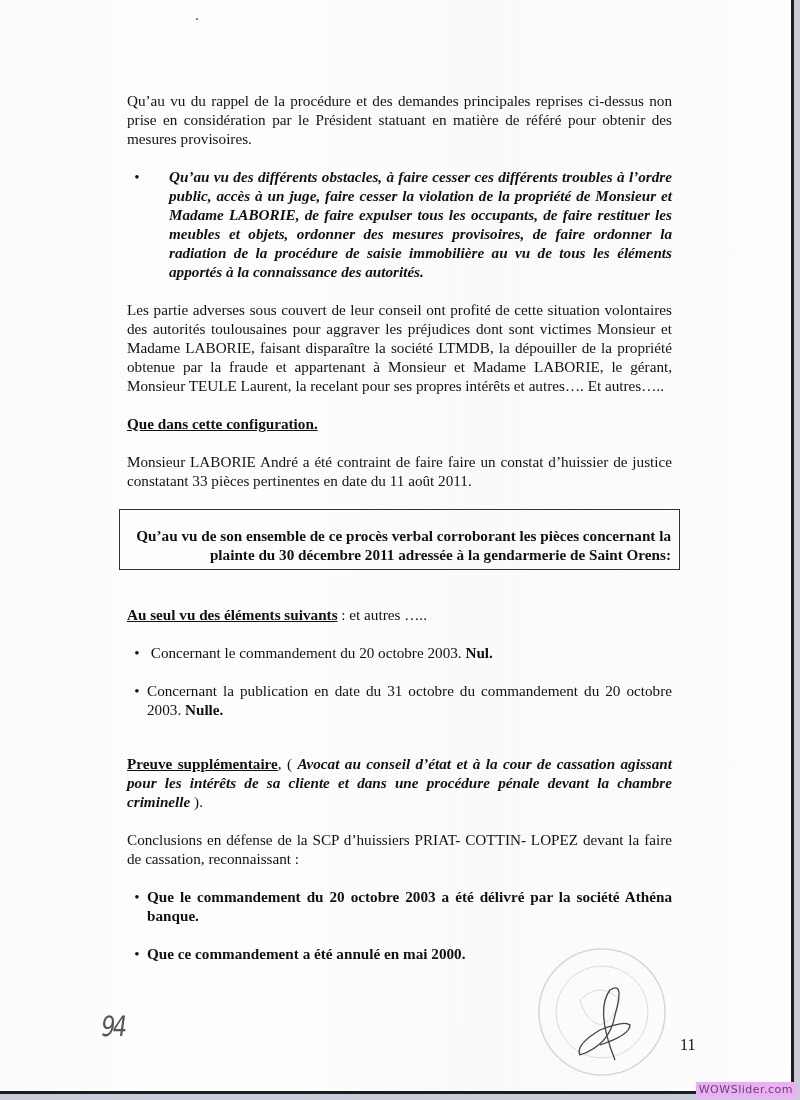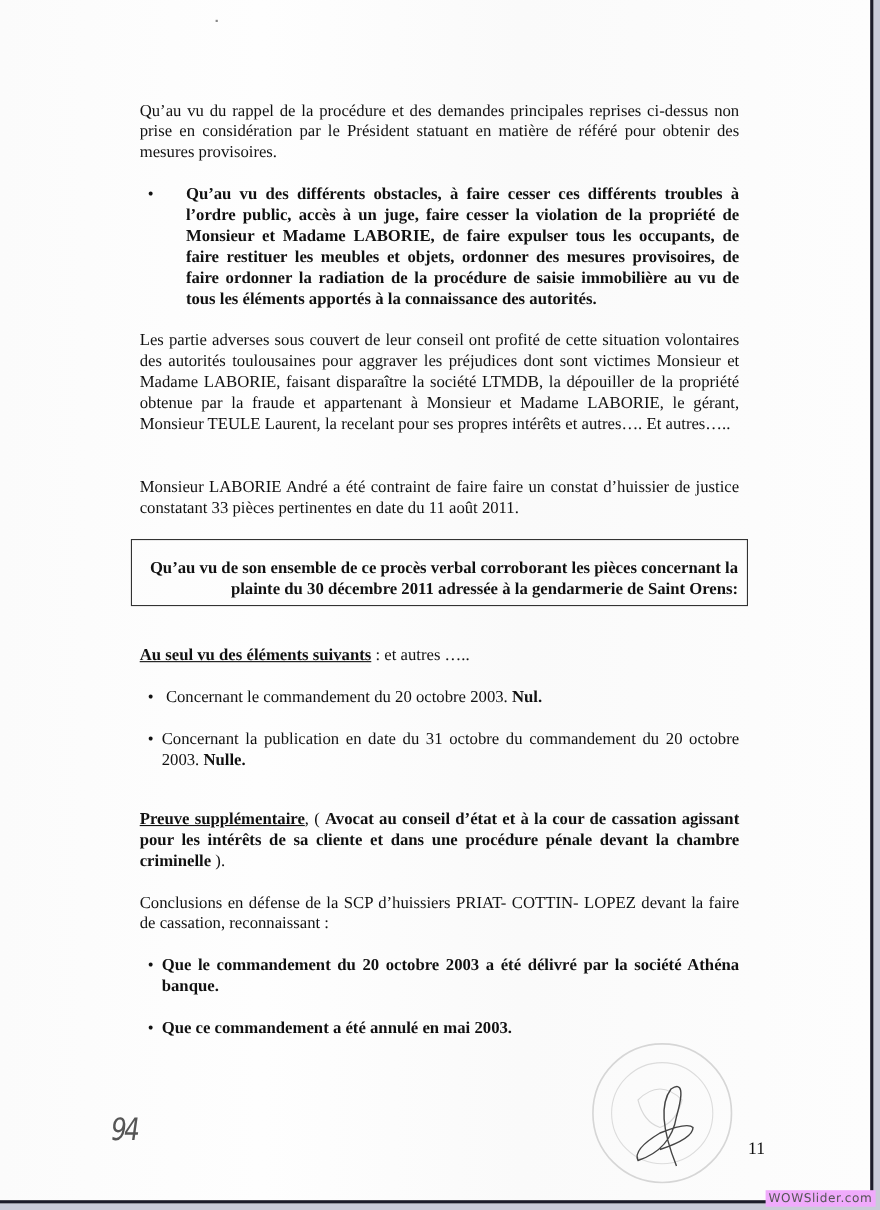--- a/index.html
+++ b/index.html
@@ -26,21 +26,21 @@
   }
   p { margin: 0; text-align: justify; }
   .gap-s { height: 16px; }
   .gap-m { height: 19px; }
   .gap-l { height: 35px; }
   .bullet-list { list-style: none; margin: 0; padding: 0; }
   .bullet-list li { position: relative; padding-left: 46px; text-align: justify; }
   .bullet-list li .dot {
     position: absolute; left: 0; top: 0; width: 20px; text-align: center;
   }
-  .italic-bold { font-weight: bold; margin-top: 25px; }
+  .italic-bold { font-style: italic; font-weight: bold; margin-top: 25px; }
   .bold { font-weight: bold; }
   .u { text-decoration: underline; font-weight: bold; }
   .boxed {
     border: 1.5px solid #333; margin-left: -8px; margin-right: -8px;
     padding: 16px 8px 5px 8px; text-align: right; font-weight: bold;
     font-size: 15.2px; line-height: 19px;
   }
   .handnote {
     position: absolute; left: 98px; top: 1010px; font-family: "DejaVu Sans", sans-serif;
     font-size: 28px; color: #555; transform: skewX(-8deg) scaleX(0.8);
@@ -74,20 +74,21 @@
         <li style="padding-left:42px;">
           <span class="dot">•</span>
           <span class="italic-bold">Qu’au vu des différents obstacles, à faire cesser ces différents troubles à l’ordre public, accès à un juge, faire cesser la violation de la propriété de Monsieur et Madame LABORIE, de faire expulser tous les occupants, de faire restituer les meubles et objets, ordonner des mesures provisoires, de faire ordonner la radiation de la procédure de saisie immobilière au vu de tous les éléments apportés à la connaissance des autorités.</span>
         </li>
       </ul>
       <div class="gap-m"></div>
 
       <p>Les partie adverses sous couvert de leur conseil ont profité de cette situation volontaires des autorités toulousaines pour aggraver les préjudices dont sont victimes Monsieur et Madame LABORIE, faisant disparaître la société LTMDB, la dépouiller de la propriété obtenue par la fraude et appartenant à Monsieur et Madame LABORIE, le gérant, Monsieur TEULE Laurent, la recelant pour ses propres intérêts et autres…. Et autres…..</p>
       <div class="gap-m"></div>
 
+      <p><span class="u">Que dans cette configuration.</span></p>
       <div class="gap-m"></div>
 
       <p>Monsieur LABORIE André a été contraint de faire faire un constat d’huissier de justice constatant 33 pièces pertinentes en date du 11 août 2011.</p>
       <div class="gap-m"></div>
 
       <div class="boxed">Qu’au  vu de son ensemble de ce procès verbal corroborant les pièces concernant la plainte du 30 décembre 2011 adressée à la gendarmerie de Saint Orens:</div>
       <div class="gap-s"></div>
 
       <div class="gap-m"></div>
 
@@ -114,21 +115,21 @@
       <div class="gap-m"></div>
 
       <ul class="bullet-list">
         <li style="padding-left:20px;">
           <span class="dot">•</span>
           <span class="bold">Que le commandement du 20 octobre 2003 a été délivré par la société Athéna banque.</span>
         </li>
         <li style="height:19px;"></li>
         <li style="padding-left:20px;">
           <span class="dot">•</span>
-          <span class="bold">Que ce commandement a été annulé en mai 2003.</span>
+          <span class="bold">Que ce commandement a été annulé en mai 2000.</span>
         </li>
       </ul>
     </div>
 
     <div class="handnote">94</div>
 
     <svg class="seal" viewBox="0 0 135 135">
       <circle cx="67" cy="67" r="63" fill="none" stroke="#d6d6d6" stroke-width="1.5"></circle>
       <circle cx="67" cy="67" r="46" fill="none" stroke="#dcdcdc" stroke-width="1"></circle>
       <path d="M45 55 q20 -20 40 0 q-5 20 -20 25 q-15 -5 -20 -25z" fill="none" stroke="#d8d8d8" stroke-width="1"></path>

